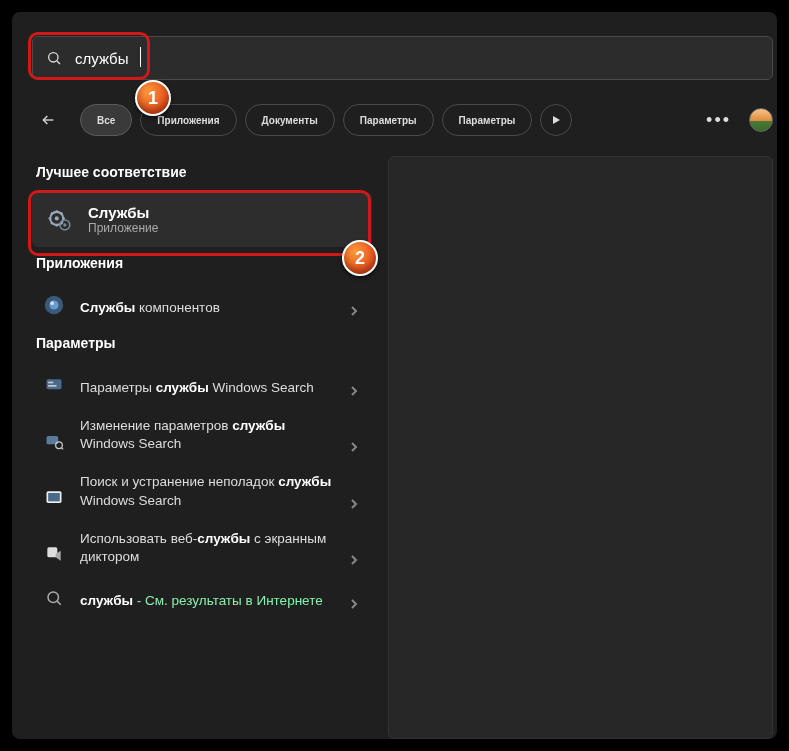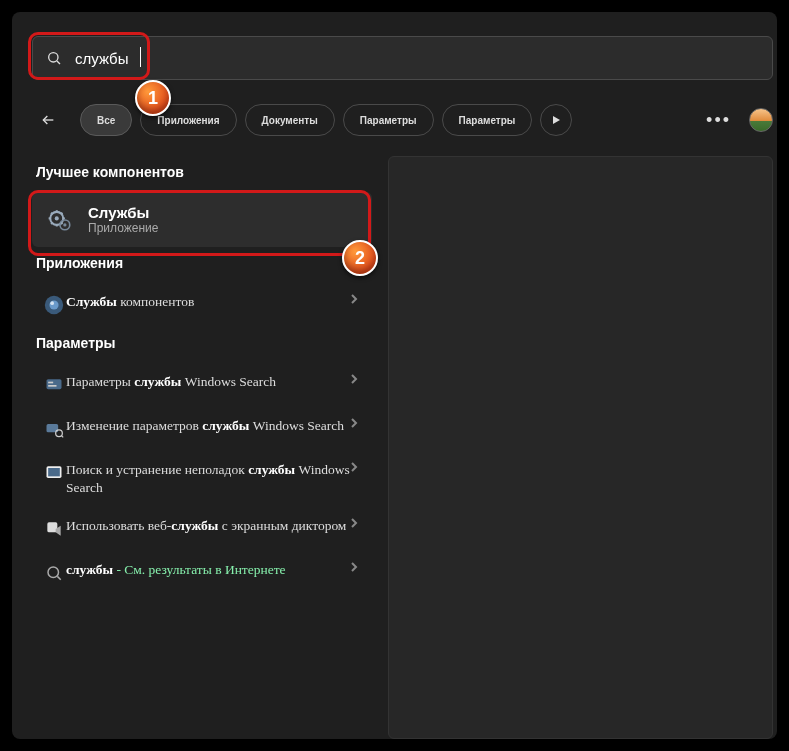--- a/index.html
+++ b/index.html
@@ -123,26 +123,25 @@
     display: flex; align-items: center; gap: 14px;
     margin-bottom: 8px;
   }
   .best-icon {
     width: 28px; height: 28px;
     display: flex; align-items: center; justify-content: center;
   }
   .best-text .t1 { font-size: 15px; font-weight: 600; }
   .best-text .t2 { font-size: 12px; color: #aaa; text-align: right; }
   .list-item {
-    display: flex; align-items: flex-start; 
+    display: flex; align-items: flex-end; gap: 14px;
     padding: 10px 14px 10px 10px;
     border-radius: 6px;
     cursor: pointer;
     position: relative;
-    font-family: Liberation Serif, serif;
   }
   .li-icon {
     width: 24px; height: 24px; flex: 0 0 24px;
     display: flex; align-items: center; justify-content: center;
   }
   .li-text {
     flex: 1;
     font-size: 13.5px;
     color: #ddd;
     line-height: 1.35;
@@ -220,21 +219,21 @@
     </div>
     <div class="filters-right">
       <div class="more-btn">•••</div>
       <div class="avatar"></div>
     </div>
   </div>
 
   <div class="columns">
     <div class="col-left">
 
-      <div class="section-title">Лучшее компонентов</div>
+      <div class="section-title">Лучшее соответствие</div>
 
       <div class="best-item">
         <div class="best-icon">
           <svg width="26" height="26" viewBox="0 0 32 32">
             <circle cx="12" cy="14" r="8" fill="none" stroke="#9ab" stroke-width="2.5"></circle>
             <circle cx="12" cy="14" r="2.5" fill="#9ab"></circle>
             <g stroke="#9ab" stroke-width="2.5">
               <line x1="12" y1="4" x2="12" y2="7"></line>
                 <line x1="12" y1="21" x2="12" y2="24"></line>
               <line x1="2" y1="14" x2="5" y2="14"></line>

